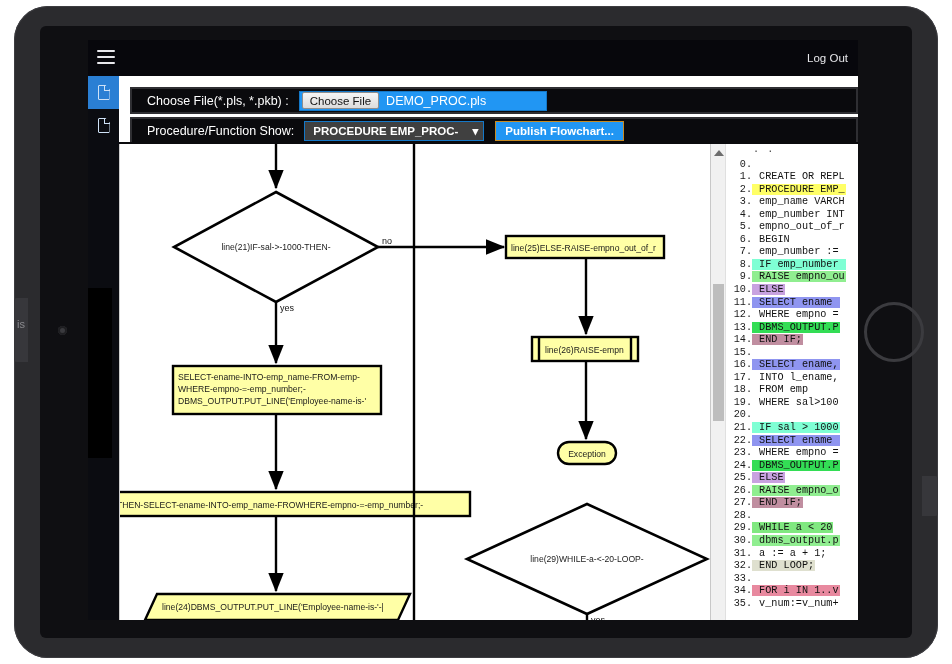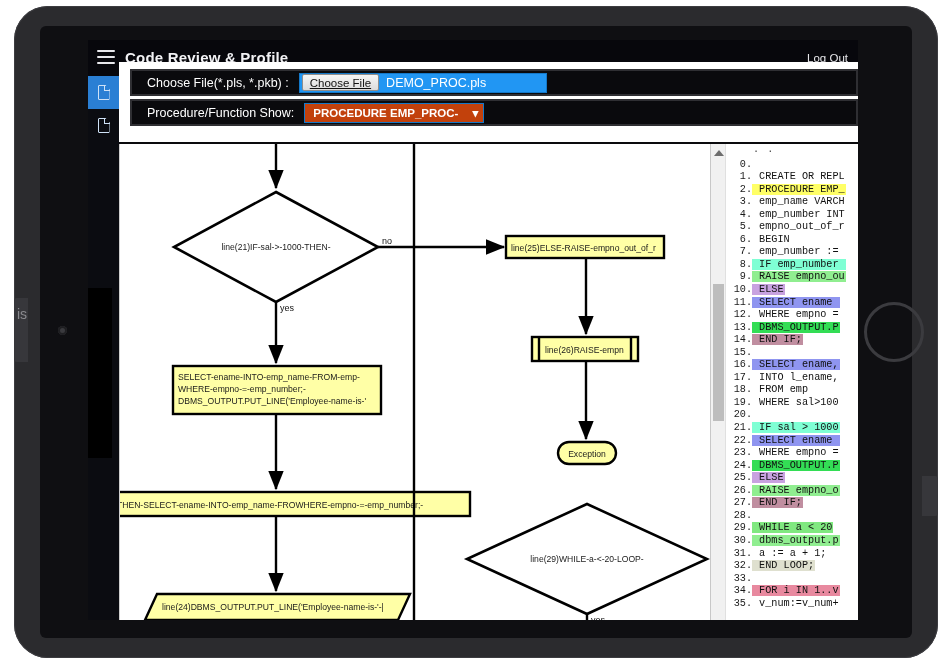--- a/index.html
+++ b/index.html
@@ -41,21 +41,21 @@
   }
   #side-btn {
     position: absolute; left: 0px; top: 292px; width: 14px; height: 64px;
     background: #37373b; border-radius: 3px 0 0 3px;
   }
   #side-btn2 {
     position: absolute; right: 0px; top: 470px; width: 16px; height: 40px;
     background: #37373b; border-radius: 0 3px 3px 0;
   }
   #edge-label {
-    position:absolute; left:3px; top:300px; color:#8a8a8e; font-size:14px;
+    position:absolute; left:3px; top:312px; color:#8a8a8e; font-size:11px;
   }
 
   
   #app {
     position: absolute; left: 88px; top: 40px;
     width: 770px; height: 580px;
     background: #ffffff;
     overflow: hidden;
   }
 
@@ -99,21 +99,21 @@
   .doc-ic:after{
     content:""; position:absolute; right:0; top:0; width:5px; height:5px;
     border-left:1.6px solid #cfe2f7; border-bottom:1.6px solid #cfe2f7;
   }
   #rail-shadow{
     position:absolute; left:0; top:212px; width:24px; height:170px; background:#000;
   }
 
   
   #toolbar-wrap {
-    position: absolute; left: 31px; top: 22px; width: 739px; height: 68px;
+    position: absolute; left: 31px; top: 40px; width: 739px; height: 68px;
     background: #ffffff;
   }
   .strip {
     position: absolute; left: 11px; width: 728px; height: 27px;
     background: #0a0a0d; border: 2px solid #2f2f33;
     display: flex; align-items: center;
   }
   #strip1 { top: 7px; }
   #strip2 { top: 37px; }
   .strip-label {
@@ -123,27 +123,26 @@
     margin-left: 10px; height: 20px; width: 248px;
     background: #2196f3; border: 1px solid #1478c8;
     display: flex; align-items: center;
   }
   #choose-file-btn {
     height: 17px; margin-left: 2px; padding: 0 7px;
     background: linear-gradient(#f6f6f6,#dcdcdc);
     border: 1px solid #8e8e8e; border-radius: 2px;
     font-size: 11.5px; color: #111; display:flex; align-items:center;
     cursor: pointer;
-    text-decoration: underline;
   }
   #file-name { margin-left: 7px; font-size: 12.5px; color: #ffffff; }
 
   #proc-select {
     margin-left: 10px; height: 20px; width: 180px;
-    background: #c2410c; border: 1px solid #1478c8;
+    background: #404040; border: 1px solid #1478c8;
     display: flex; align-items: center; justify-content: space-between;
     padding: 0 5px 0 8px; cursor: pointer;
   }
   #proc-select span { font-size: 11.5px; color: #fff; font-weight: 700; }
   .caret { font-size: 8px; color: #fff; }
   .blue-btn {
     height: 20px; padding: 0 9px; margin-left: 11px;
     background: #2196f3; border: 1px solid #1478c8;
     font-size: 11.5px; color: #fff; font-weight: 700;
     display: flex; align-items: center; cursor: pointer;
@@ -219,21 +218,20 @@
 </div>
 
 <div id="app">
 
   <div id="topbar">
     <div id="hamburger">
       <i></i>
         <i></i>
         <i></i>
     </div>
-    <div id="app-title">Code Review &amp; Profile</div>
     <div id="logout">Log Out</div>
   </div>
 
   <div id="rail">
     <div class="rail-item active" style="top:0px;">
       <span class="doc-ic"></span>
     </div>
     <div class="rail-item" style="top:33px;">
       <span class="doc-ic"></span>
     </div>
@@ -249,20 +247,21 @@
         <span id="file-name">DEMO_PROC.pls</span>
       </div>
     </div>
 
     <div class="strip" id="strip2">
       <span class="strip-label">Procedure/Function Show:</span>
       <div id="proc-select">
         <span>PROCEDURE EMP_PROC-</span>
         <span class="caret">▾</span>
       </div>
+      <div class="blue-btn" id="publish-btn">Publish Flowchart...</div>
     </div>
   </div>
 
   <div id="content">
     <div id="content-topstrip"></div>
 
     <div id="flow-panel">
       <svg id="flow-svg" width="591" height="476" viewBox="0 0 591 476">
         <defs>
           <marker id="ar" markerWidth="9" markerHeight="9" refX="7.5" refY="3.2" orient="auto">

